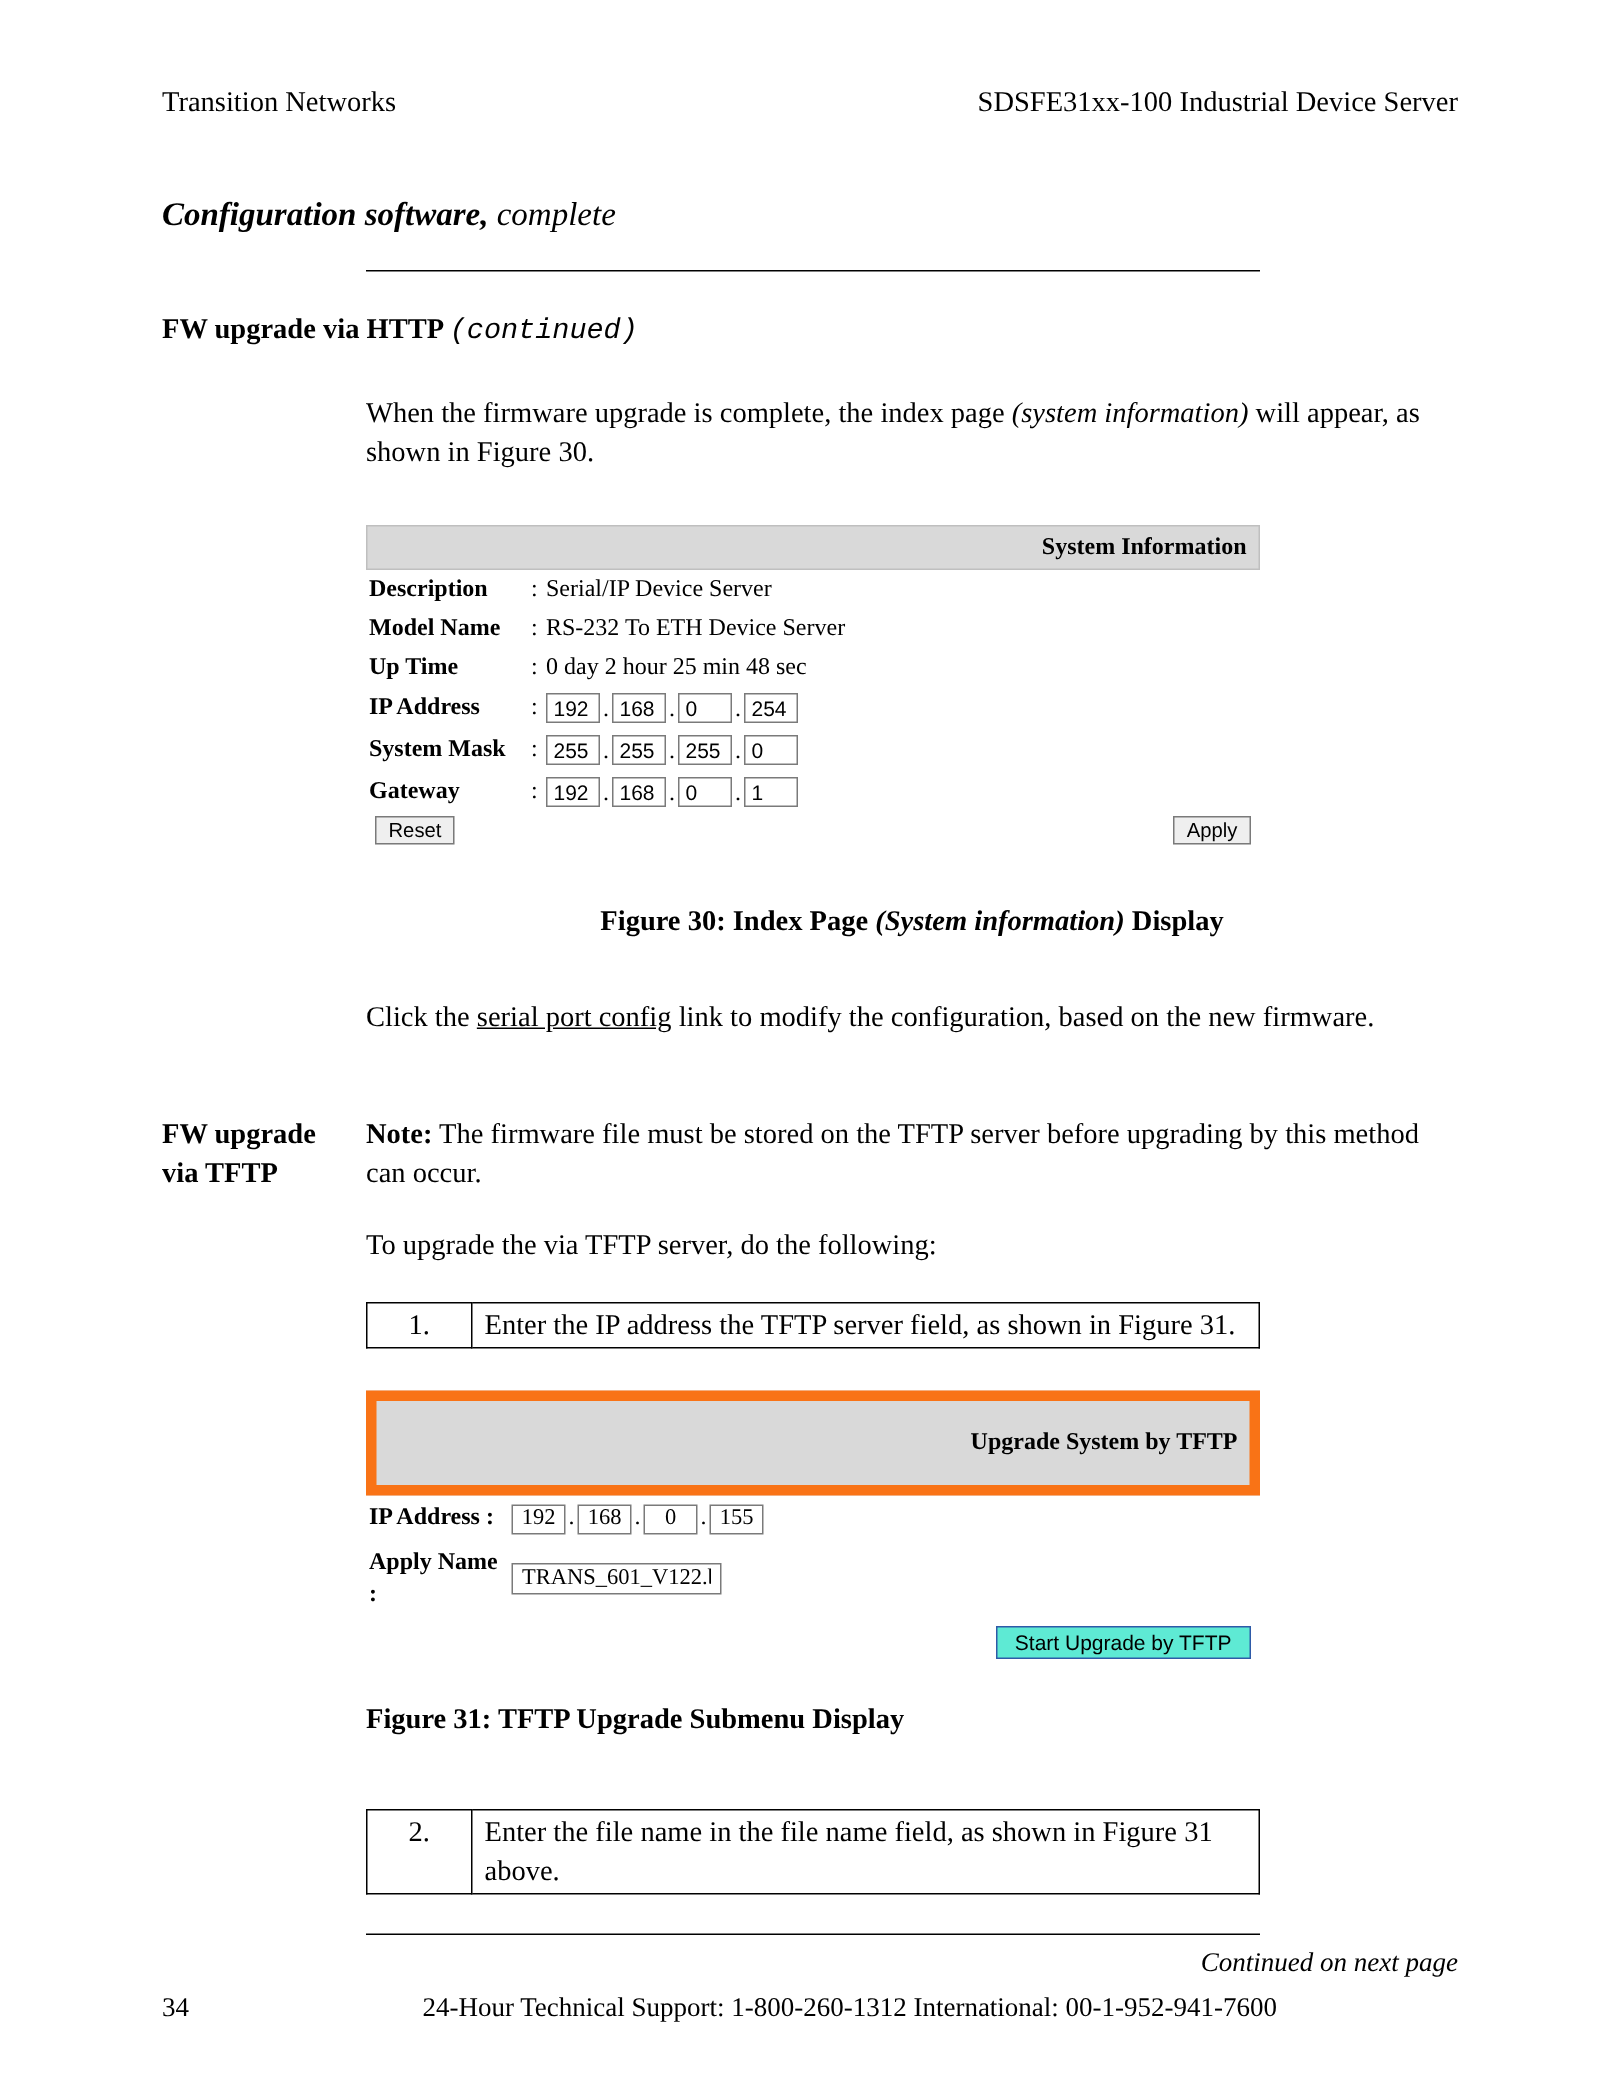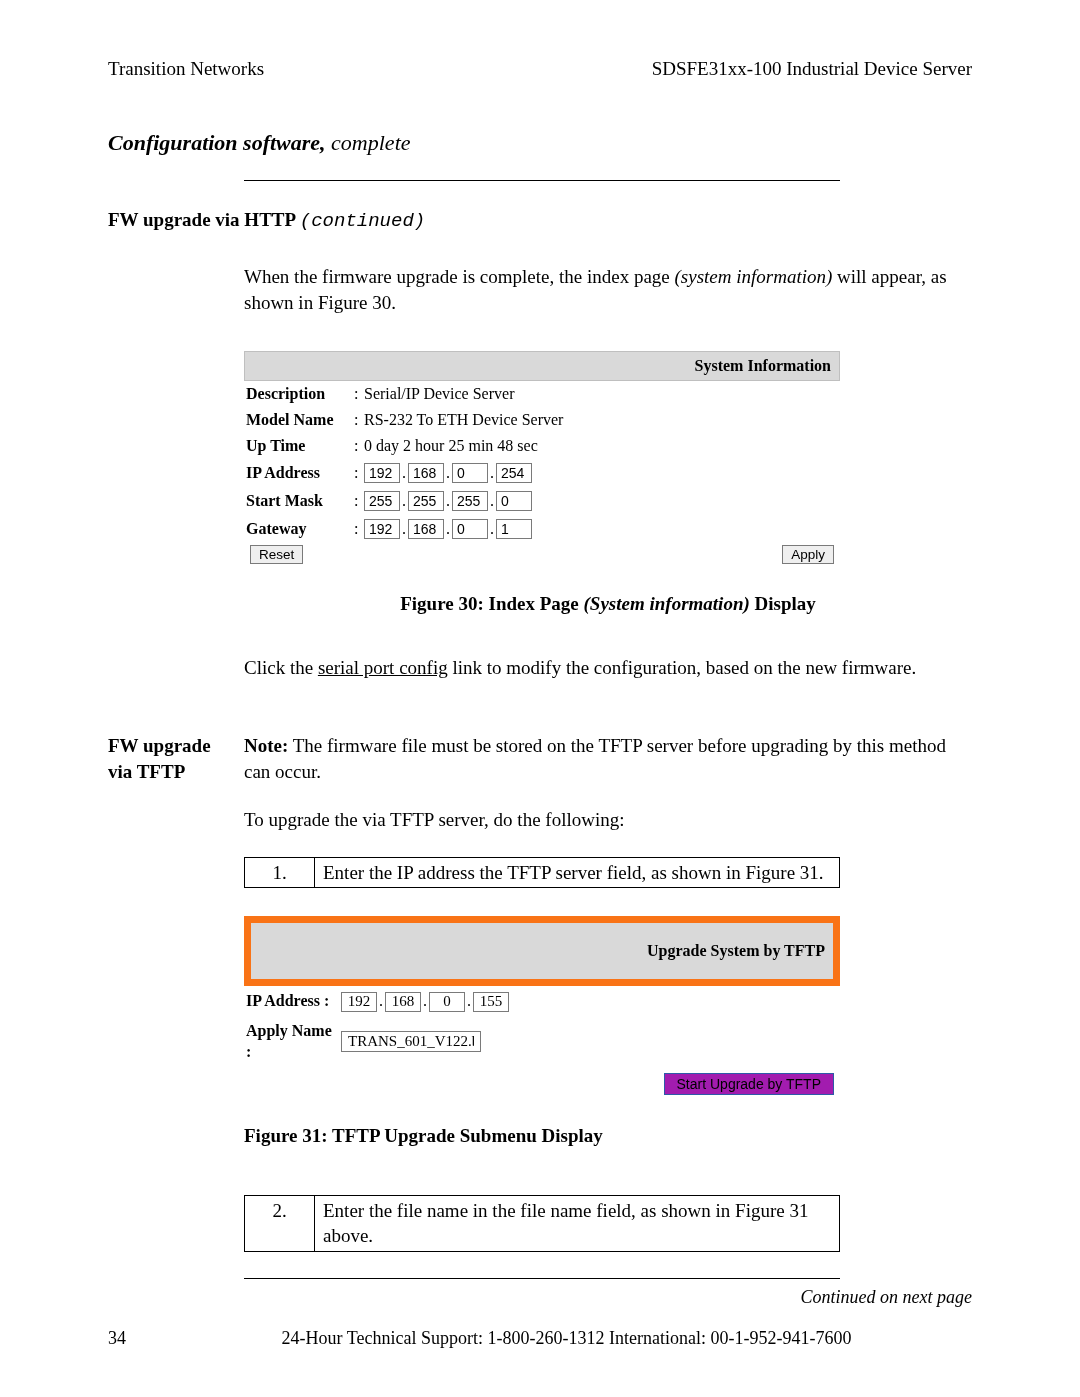--- a/index.html
+++ b/index.html
@@ -103,21 +103,21 @@
   .sysinfo-footer {
     display: flex;
     justify-content: space-between;
     padding: 2px 6px;
   }
 
   .fig-caption {
     font-size: 19px;
     font-weight: bold;
     text-align: center;
-    margin-top: 27px;
+    margin-top: 39px;
   }
   .fig-caption .i { font-style: italic; font-weight: bold; }
 
   
   .two-col {
     display: flex;
     margin-top: 52px;
   }
   .col-left {
     flex: 0 0 136px;
@@ -174,21 +174,21 @@
     width: 140px;
   }
   .tftp-footer {
     text-align: right;
     padding: 6px 6px 0 6px;
   }
   .btn-blue {
     font-family: Arial, Helvetica, sans-serif;
     font-size: 14px;
     border: 1px solid #2e5aa8;
-    background: #a21caf;
+    background: #5eead4;
     padding: 2px 12px;
     cursor: pointer;
   }
   .ip-octet-serif {
     font-family: "Times New Roman", serif;
     font-size: 15px;
     width: 36px;
     height: 20px;
     line-height: 18px;
     padding: 0 4px;
@@ -267,21 +267,21 @@
       </div>
 
       <div class="sysinfo-row">
         <div class="sysinfo-label">IP Address</div>
         <div class="sysinfo-colon">:</div>
         <div>
           <input class="ip-octet" value="192" style=""><span class="ip-dot">.</span><input class="ip-octet" value="168" style=""><span class="ip-dot">.</span><input class="ip-octet" value="0" style=""><span class="ip-dot">.</span><input class="ip-octet" value="254" style="">
         </div>
       </div>
       <div class="sysinfo-row">
-        <div class="sysinfo-label">Start Mask</div>
+        <div class="sysinfo-label">System Mask</div>
         <div class="sysinfo-colon">:</div>
         <div>
           <input class="ip-octet" value="255" style=""><span class="ip-dot">.</span><input class="ip-octet" value="255" style=""><span class="ip-dot">.</span><input class="ip-octet" value="255" style=""><span class="ip-dot">.</span><input class="ip-octet" value="0" style="">
         </div>
       </div>
       <div class="sysinfo-row">
         <div class="sysinfo-label">Gateway</div>
         <div class="sysinfo-colon">:</div>
         <div>
           <input class="ip-octet" value="192" style=""><span class="ip-dot">.</span><input class="ip-octet" value="168" style=""><span class="ip-dot">.</span><input class="ip-octet" value="0" style=""><span class="ip-dot">.</span><input class="ip-octet" value="1" style="">

